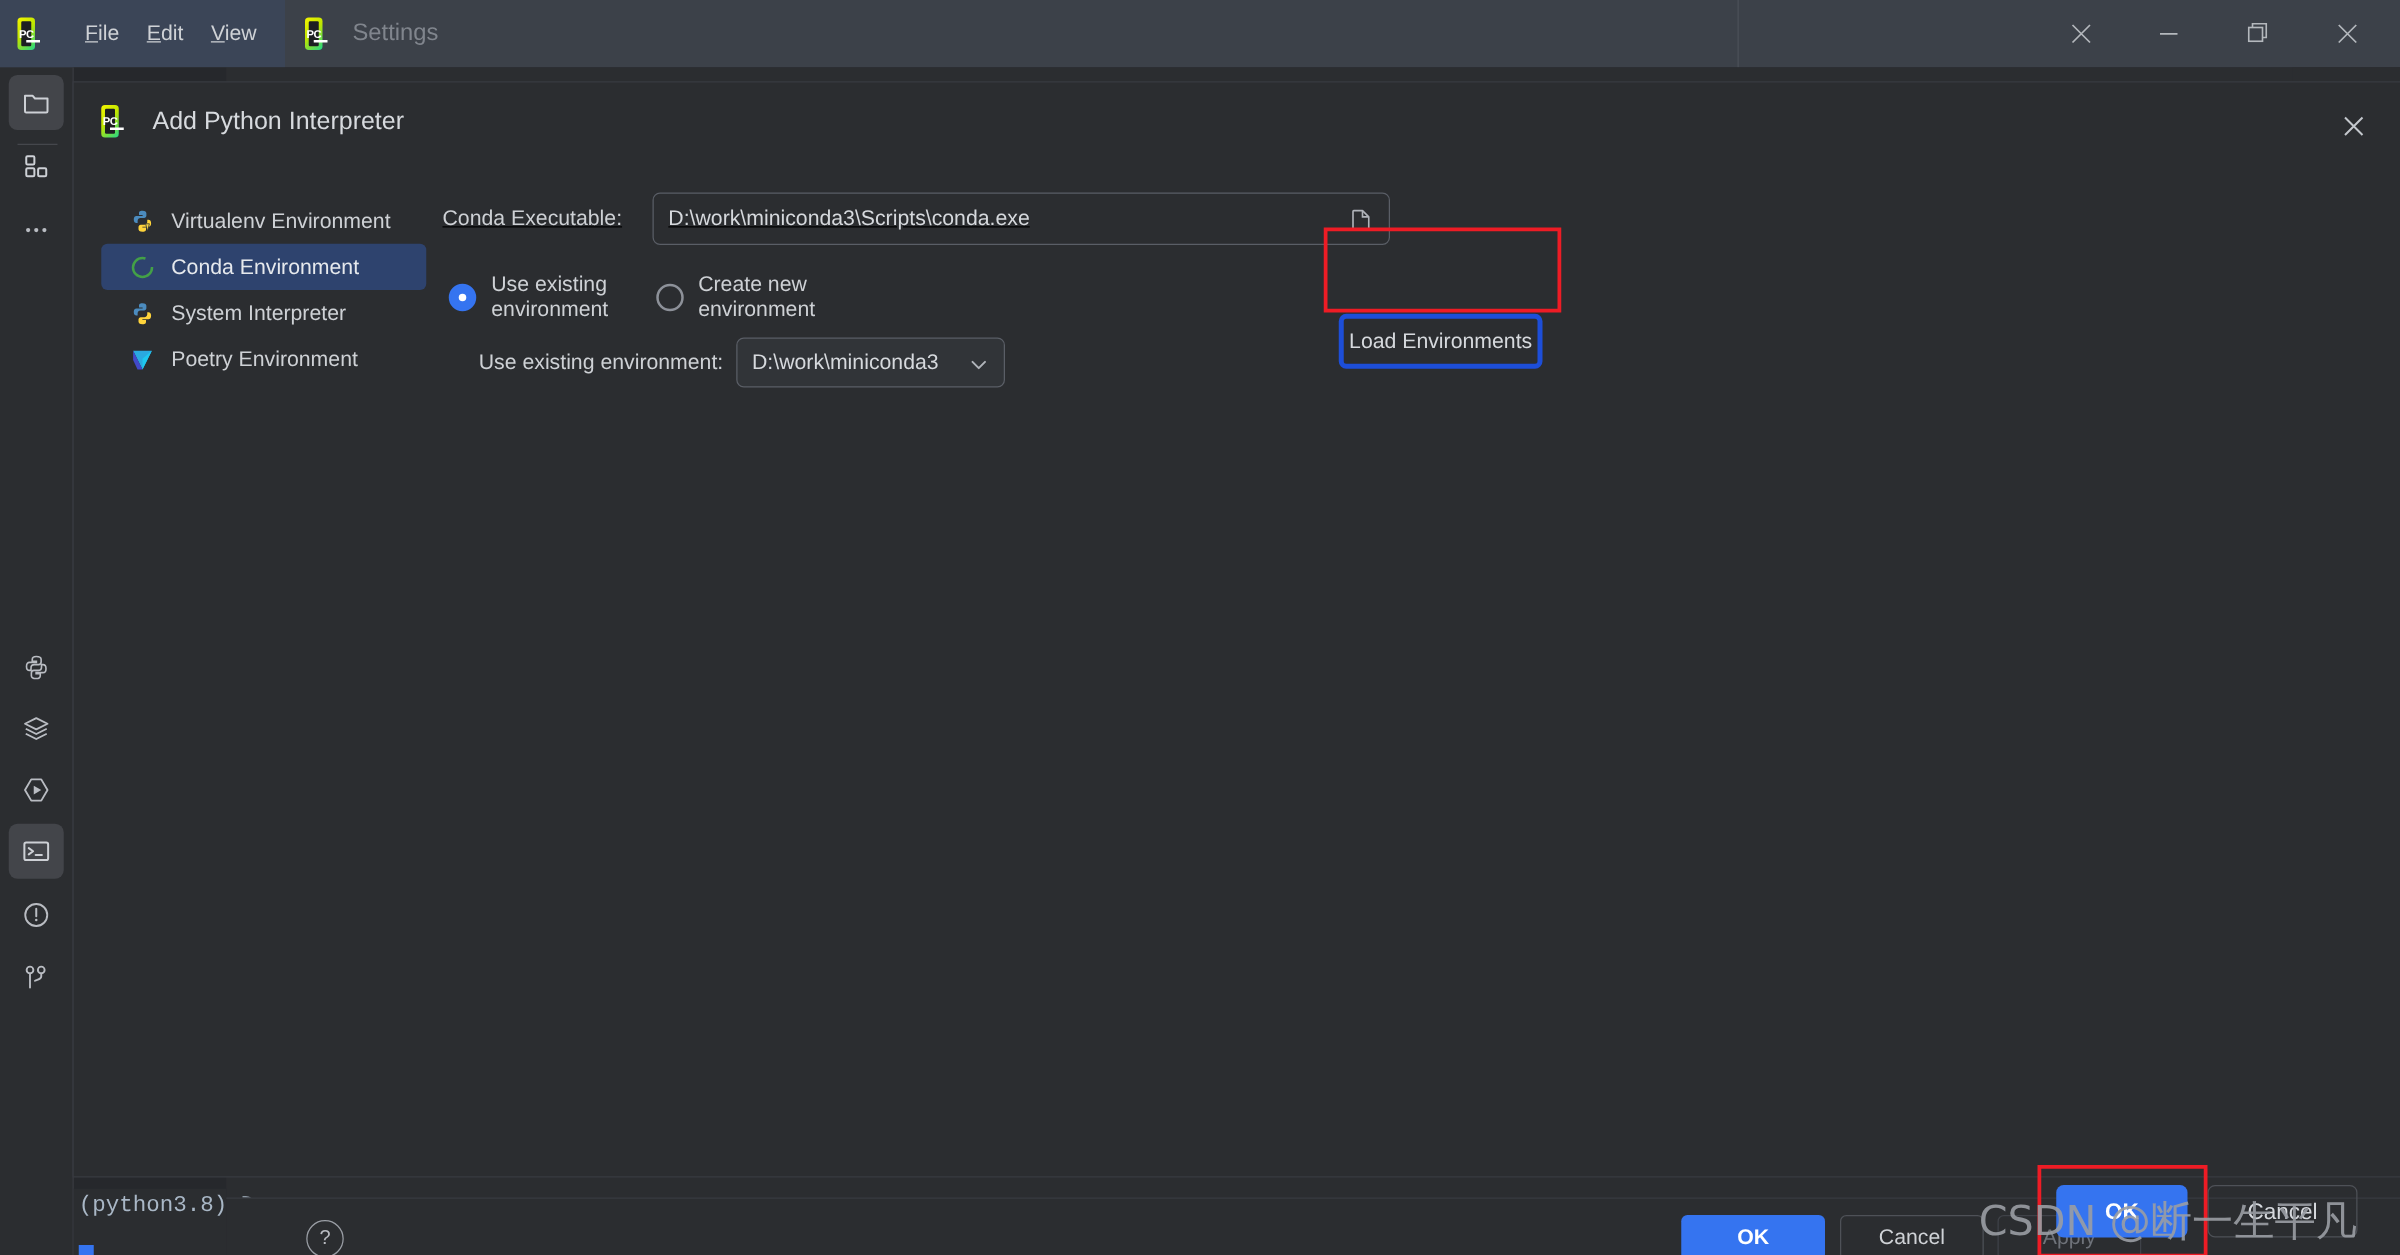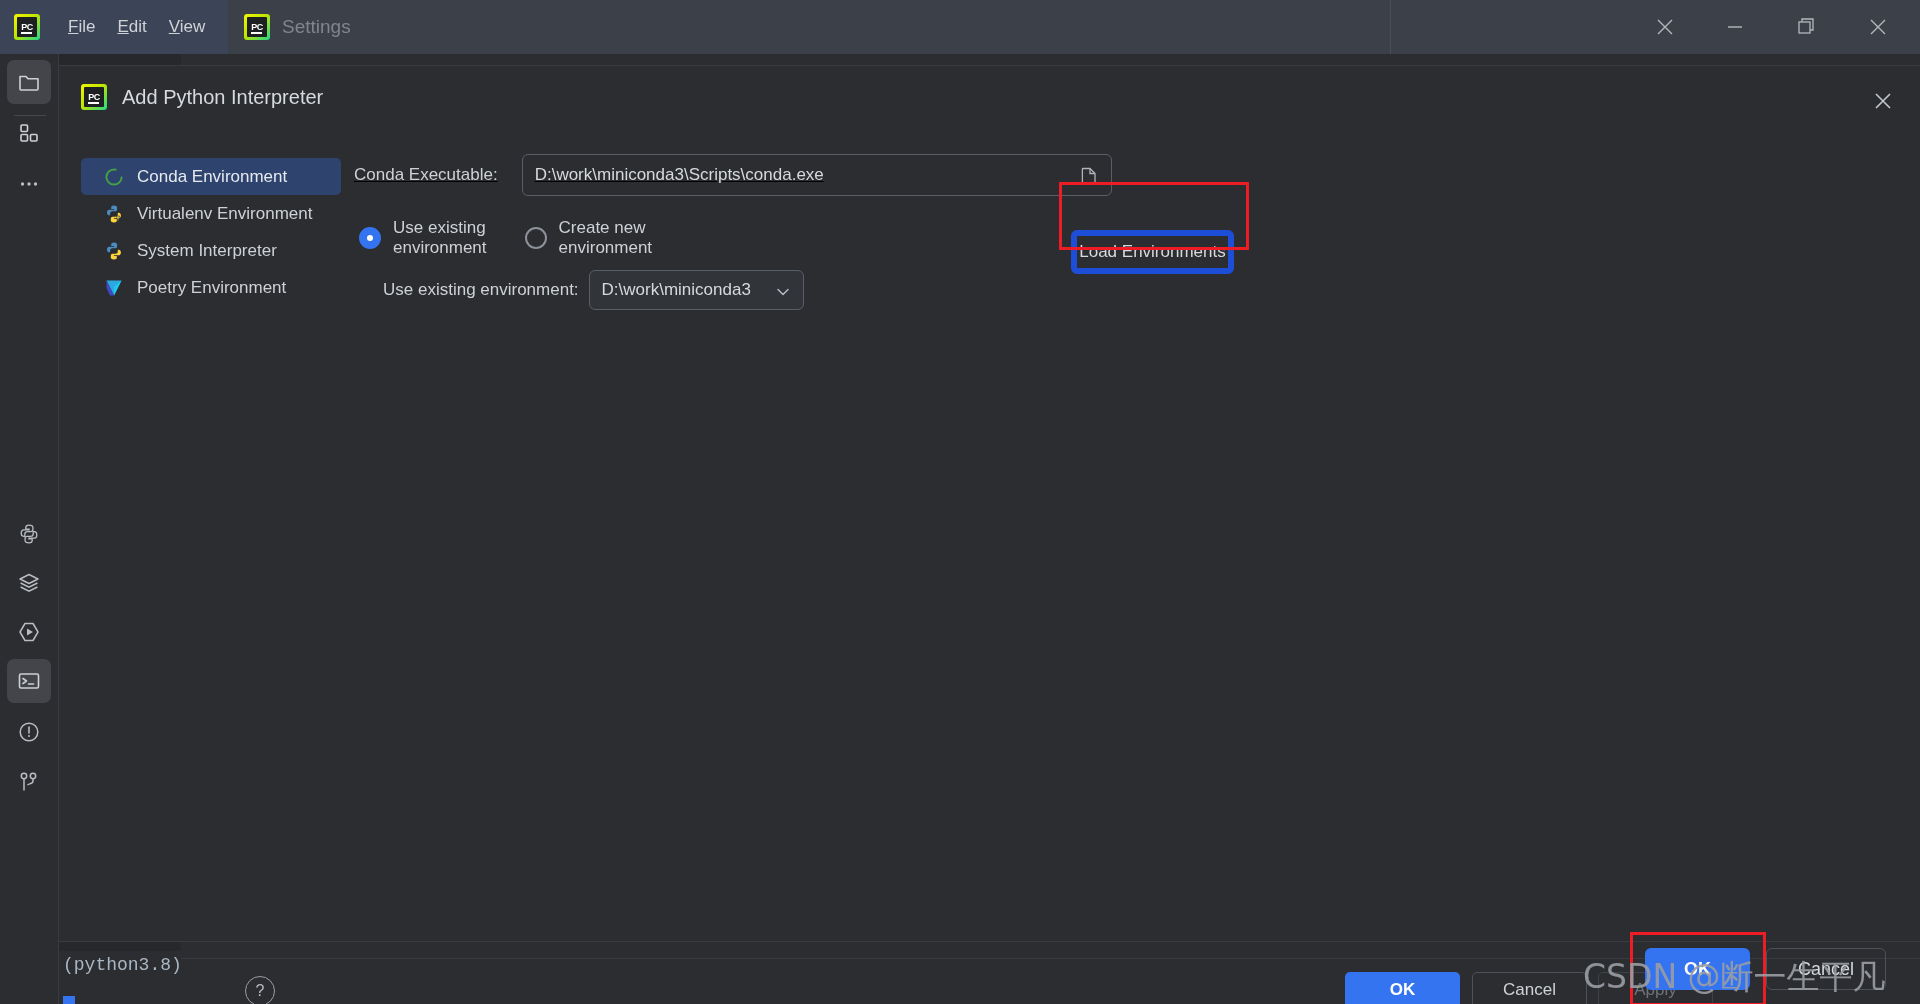--- a/index.html
+++ b/index.html
@@ -14,21 +14,21 @@
   
   .ide-titlebar {
     position: absolute; left: 0; top: 0; width: 1920px; height: 54px;
     background: #3c4149;
   }
   .ide-titlebar-left {
     position: absolute; left: 0; top: 0; width: 228px; height: 54px;
     background: #3b4557;
   }
   .pc-logo {
-    width: 26px; height: 26px; border-radius: 3px;
+    width: 14px; height: 26px; border-radius: 3px;
     background: linear-gradient(135deg,#f5f500 0%, #bfe500 45%, #21d789 100%);
     display: inline-flex; align-items: center; justify-content: center;
     position: relative;
   }
   .pc-logo::after {
     content: ""; position: absolute; left: 3px; top: 3px; right: 3px; bottom: 3px;
     background: #1d1f22; border-radius: 1px;
   }
   .pc-logo span {
     position: relative; z-index: 2; color: #ffffff;
@@ -198,22 +198,22 @@
   .textfield {
     position: relative; width: 590px; height: 42px; margin-left: 10px;
     border: 1px solid #5a5e66; border-radius: 6px; background: #2b2d30;
     display: flex; align-items: center; padding: 0 42px 0 12px;
   }
   .textfield .val { color: #d6d9dd; font-size: 17px; }
   .textfield .folder-ico {
     position: absolute; right: 12px; top: 11px; color: #b0b4ba;
   }
   .load-btn {
-    position: absolute; left: 1012px; top: 164px; width: 163px; height: 44px;
-    border: 6px solid #1d4ed8; border-radius: 6px;
+    position: absolute; left: 1012px; top: 185px; width: 163px; height: 44px;
+    border: 4px solid #1d4ed8; border-radius: 6px;
     display: flex; align-items: center; justify-content: center;
     color: #d6d9dd; font-size: 17px; background: #2b2d30;
   }
   .hl-box {
     position: absolute; border: 3px solid #ee1c25; pointer-events: none;
   }
   .hl-load { left: 1000px; top: 116px; width: 190px; height: 68px; }
 
   .row-radio {
     position: absolute; left: 0px; top: 120px;
@@ -404,38 +404,38 @@
       <div class="dlg-title">Add Python Interpreter</div>
       <div class="dlg-close">
         <svg width="24" height="24" viewBox="0 0 24 24">
             <path d="M5 5 L19 19 M19 5 L5 19" stroke="#c4c8cd" stroke-width="1.6" fill="none"></path>
           </svg>
       </div>
     </div>
 
     <div class="dlg-sidebar">
 
-      <div class="side-item selected">
-        <span class="side-ico">
-          <svg width="22" height="22" viewBox="0 0 22 22">
-            <circle cx="11" cy="11" r="7.6" stroke="#43a047" stroke-width="2" fill="none" stroke-dasharray="38 9"></circle>
-          </svg>
-        </span>
-        <span class="label">Conda Environment</span>
-      </div>
-
       <div class="side-item">
         <span class="side-ico">
           <svg width="22" height="22" viewBox="0 0 22 22">
             <path d="M11 2.6c-2.6 0-2.8 1.1-2.8 2v1.4h2.9v.7H6.1c-1.1 0-2.1.9-2.1 2.8s1 2.8 2.1 2.8h1v-1.7c0-1.3 1-2.3 2.3-2.3h2.9c1 0 1.8-.9 1.8-1.8V4.6c0-.9-.8-2-3.1-2z" fill="#4b8bbe"></path>
             <path d="M11 19.4c2.6 0 2.8-1.1 2.8-2V16h-2.9v-.7h4.9c1.1 0 2.1-.9 2.1-2.8s-1-2.8-2.1-2.8h-1v1.7c0 1.3-1 2.3-2.3 2.3H9.6c-1 0-1.8.9-1.8 1.8v1.9c0 .9.8 2 3.2 2z" fill="#ffd43b"></path>
             <path d="M13.5 13 L16.5 13 L15 19 z" fill="#f0d24a" stroke="#2b2d30" stroke-width="0.6"></path>
           </svg>
         </span>
         <span class="label">Virtualenv Environment</span>
+      </div>
+
+      <div class="side-item selected">
+        <span class="side-ico">
+          <svg width="22" height="22" viewBox="0 0 22 22">
+            <circle cx="11" cy="11" r="7.6" stroke="#43a047" stroke-width="2" fill="none" stroke-dasharray="38 9"></circle>
+          </svg>
+        </span>
+        <span class="label">Conda Environment</span>
       </div>
 
       <div class="side-item">
         <span class="side-ico">
           <svg width="22" height="22" viewBox="0 0 22 22">
             <path d="M11 2.6c-2.6 0-2.8 1.1-2.8 2v1.4h2.9v.7H6.1c-1.1 0-2.1.9-2.1 2.8s1 2.8 2.1 2.8h1v-1.7c0-1.3 1-2.3 2.3-2.3h2.9c1 0 1.8-.9 1.8-1.8V4.6c0-.9-.8-2-3.1-2z" fill="#4b8bbe"></path>
             <path d="M11 19.4c2.6 0 2.8-1.1 2.8-2V16h-2.9v-.7h4.9c1.1 0 2.1-.9 2.1-2.8s-1-2.8-2.1-2.8h-1v1.7c0 1.3-1 2.3-2.3 2.3H9.6c-1 0-1.8.9-1.8 1.8v1.9c0 .9.8 2 3.2 2z" fill="#ffd43b"></path>
           </svg>
         </span>
         <span class="label">System Interpreter</span>

